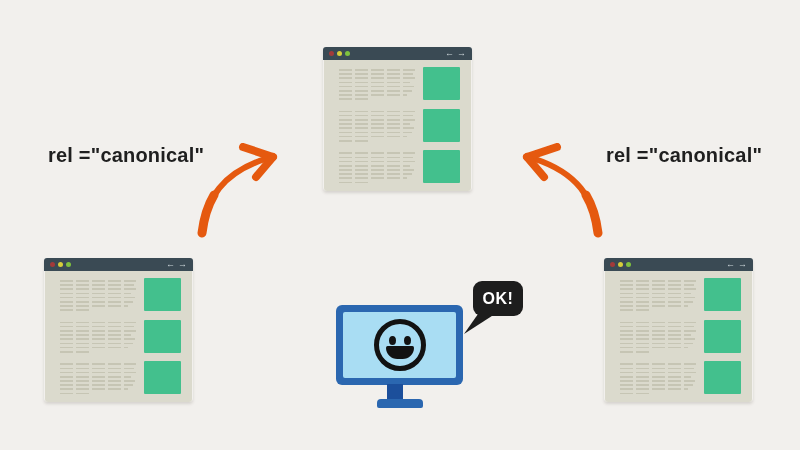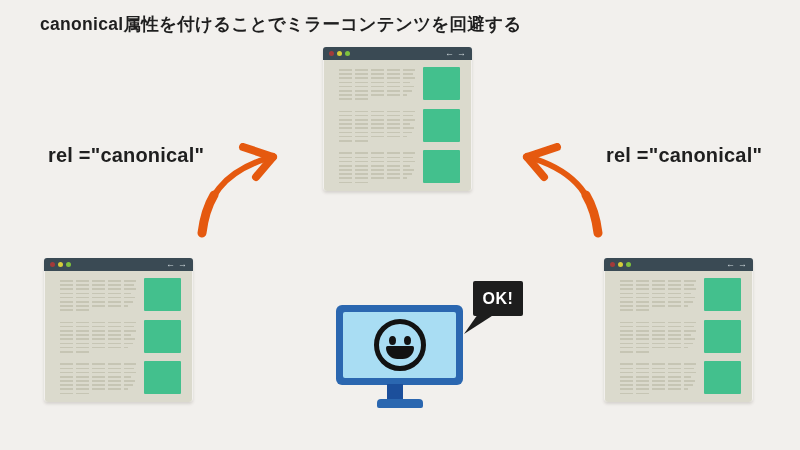--- a/index.html
+++ b/index.html
@@ -40,33 +40,32 @@
   .monitor-frame{position:absolute;left:336px;top:305px;width:127px;height:80px;background:var(--monitor-frame);border-radius:6px;padding:7px;}
   .monitor-screen{width:100%;height:100%;background:var(--monitor-screen);border-radius:2px;display:flex;align-items:center;justify-content:center;}
   .smiley{position:relative;width:52px;height:52px;border:5px solid #121212;border-radius:50%;background:transparent;}
   .eye{position:absolute;top:12px;width:7px;height:9px;background:#121212;border-radius:50%;}
   .eye-l{left:10px;} .eye-r{right:10px;}
   .mouth{position:absolute;left:50%;transform:translateX(-50%);bottom:7px;width:28px;height:13px;background:#121212;border-radius:2px 2px 14px 14px;}
   .monitor-neck{position:absolute;left:387px;top:384px;width:16px;height:16px;background:var(--monitor-stand);}
   .monitor-base{position:absolute;left:377px;top:399px;width:46px;height:9px;background:var(--monitor-frame);border-radius:4px 4px 2px 2px;}
 
   
-  .bubble{position:absolute;left:473px;top:281px;width:50px;height:35px;background:var(--bubble);border-radius:2px;display:flex;align-items:center;justify-content:center;color:var(--bubble-text);font-weight:bold;font-size:16px;letter-spacing:.5px;}
+  .bubble{position:absolute;left:473px;top:281px;width:50px;height:35px;background:var(--bubble);border-radius:9px;display:flex;align-items:center;justify-content:center;color:var(--bubble-text);font-weight:bold;font-size:16px;letter-spacing:.5px;}
   .bubble-tail{position:absolute;left:461px;top:314px;}
 
   .arrow-svg{position:absolute;width:90px;height:95px;}
   .arrow-left-pos{left:193px;top:143px;}
   .arrow-right-pos{left:517px;top:143px;transform:scaleX(-1);}
 </style>
 </head>
 <body>
 
 <div class="stage">
 
-  <div class="title">canonical属性を付けることでミラーコンテンツを回避する</div>
 
   <div class="rel-label rel-left">rel ="canonical"</div>
   <div class="rel-label rel-right">rel ="canonical"</div>
 
   <div class="win win-top">
     <div class="win-header">
       <span class="dot dot-red"></span>
       <span class="dot dot-yellow"></span>
       <span class="dot dot-green"></span>
       <span class="nav">

